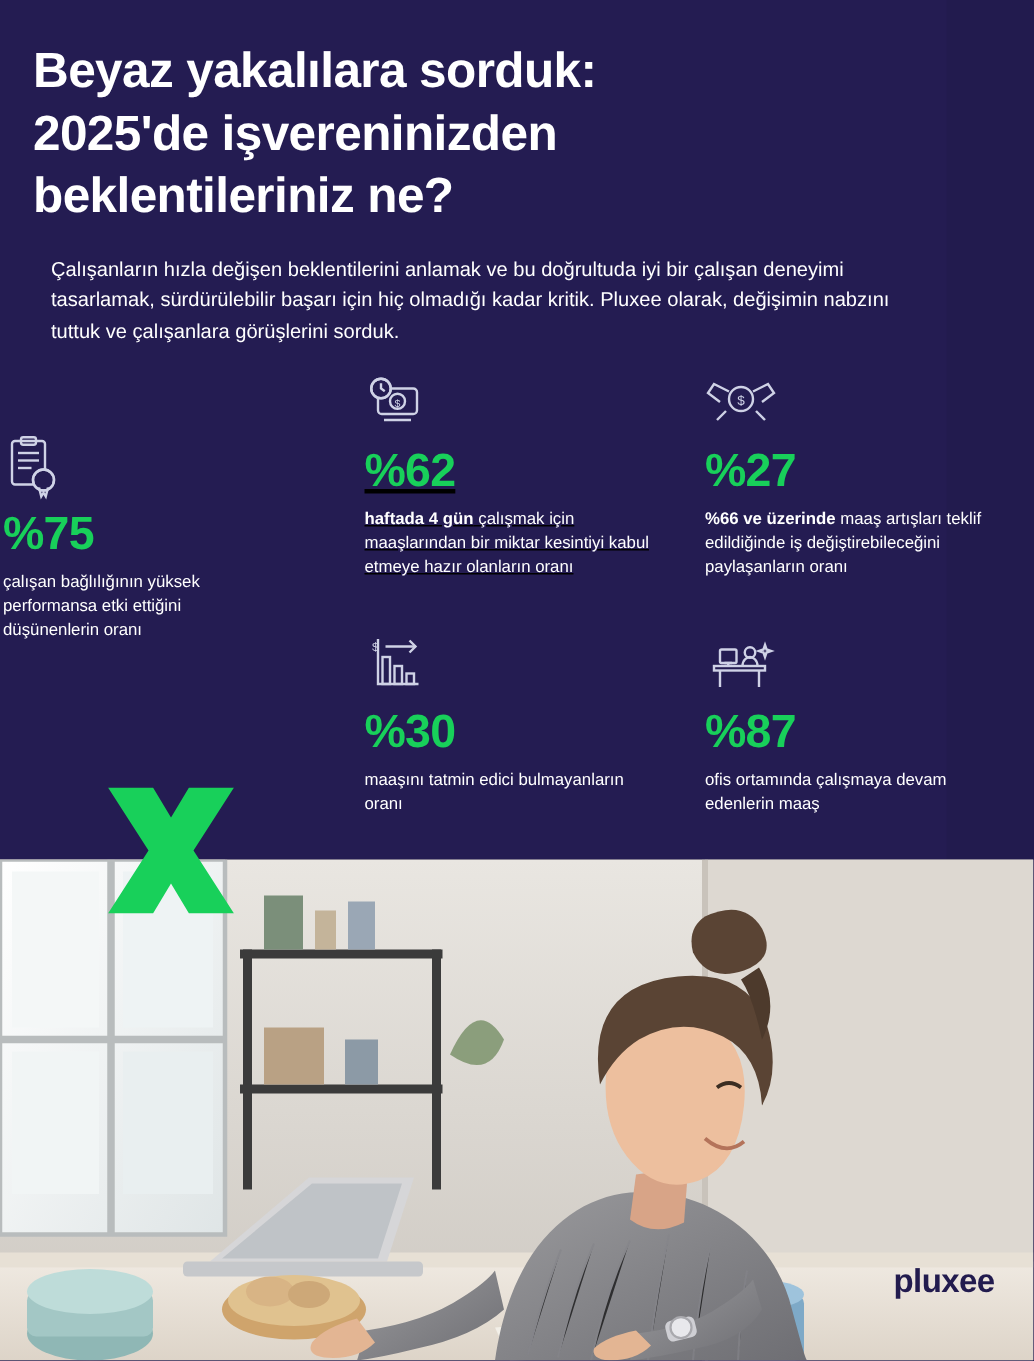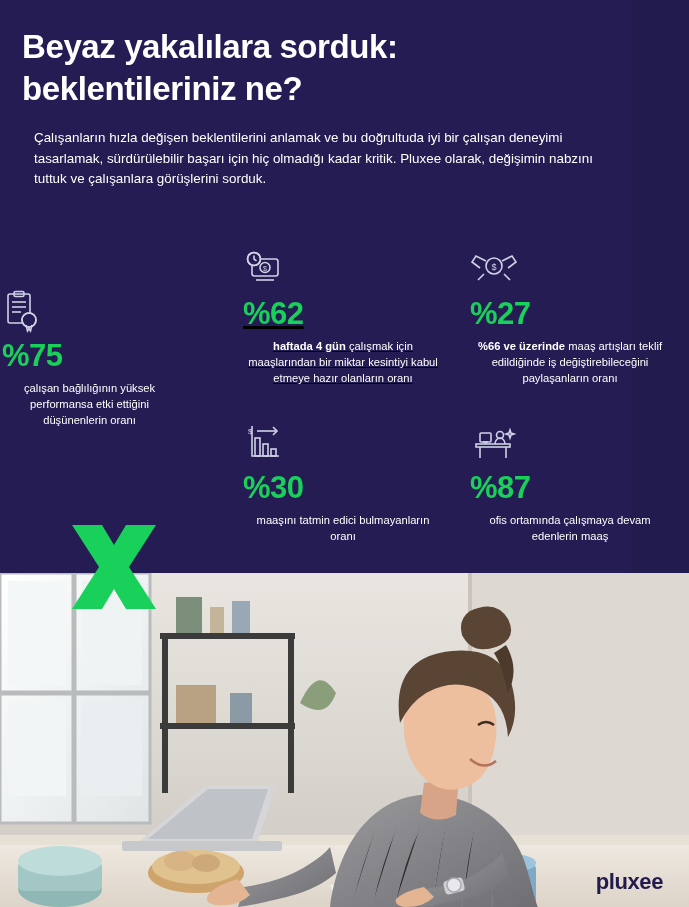--- a/index.html
+++ b/index.html
@@ -69,21 +69,20 @@
     font-weight: bold;
     letter-spacing: -0.5px;
     line-height: 1;
     margin-bottom: 9px;
   }
   .stat .desc {
     color: #ffffff;
     font-size: 11.2px;
     line-height: 1.45;
     font-weight: 500;
-    text-align: center;
   }
   .stat .desc b { font-weight: bold; }
 
   
   .stat-1 { left: 2px;  top: 42px;  width: 175px; }
   .stat-2 { left: 243px; top: 0px;   width: 200px; text-decoration: underline; }
   .stat-3 { left: 470px; top: 0px;   width: 200px; }
   .stat-4 { left: 243px; top: 174px; width: 200px; }
   .stat-5 { left: 470px; top: 174px; width: 200px; }
 
@@ -104,37 +103,38 @@
     width: 689px;
     height: 334px;
     overflow: hidden;
     background: #c9c3bb;
   }
   .photo svg { display: block; }
 
   .brand {
     position: absolute;
     right: 26px;
-    bottom: 12px;
+    bottom: 40px;
     color: #221b4e;
     font-size: 22px;
     font-weight: bold;
     letter-spacing: -0.4px;
     z-index: 6;
   }
 </style>
 </head>
 <body>
 
 <div class="page">
 
   <div class="top-panel">
 
     <div class="headline">
       <span>Beyaz yakalılara sorduk:</span>
+      <span>2025'de işvereninizden</span>
       <span>beklentileriniz ne?</span>
     </div>
 
     <p class="intro">Çalışanların hızla değişen beklentilerini anlamak ve bu doğrultuda iyi bir çalışan deneyimi tasarlamak, sürdürülebilir başarı için hiç olmadığı kadar kritik. Pluxee olarak, değişimin nabzını tuttuk ve çalışanlara görüşlerini sorduk.</p>
   </div>
 
   <div class="stats">
 
     <div class="stat stat-1">
       <span class="icon">

